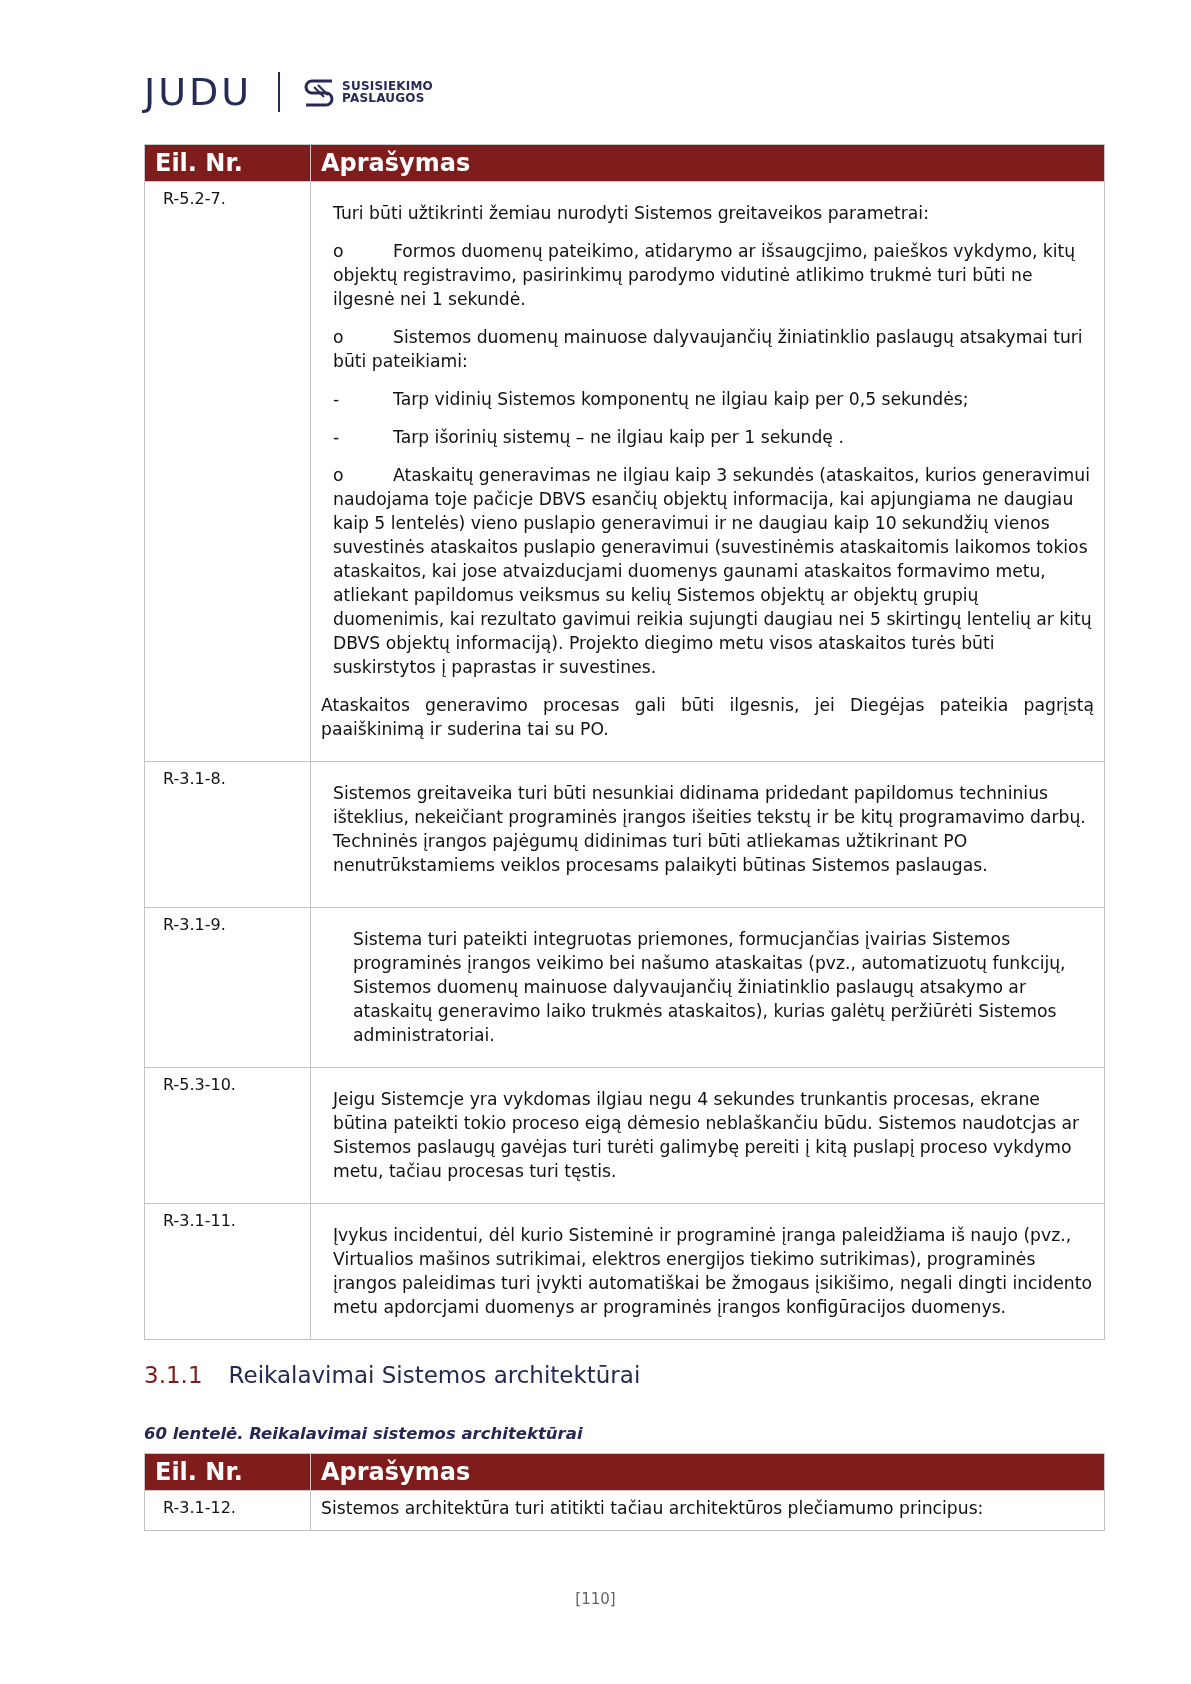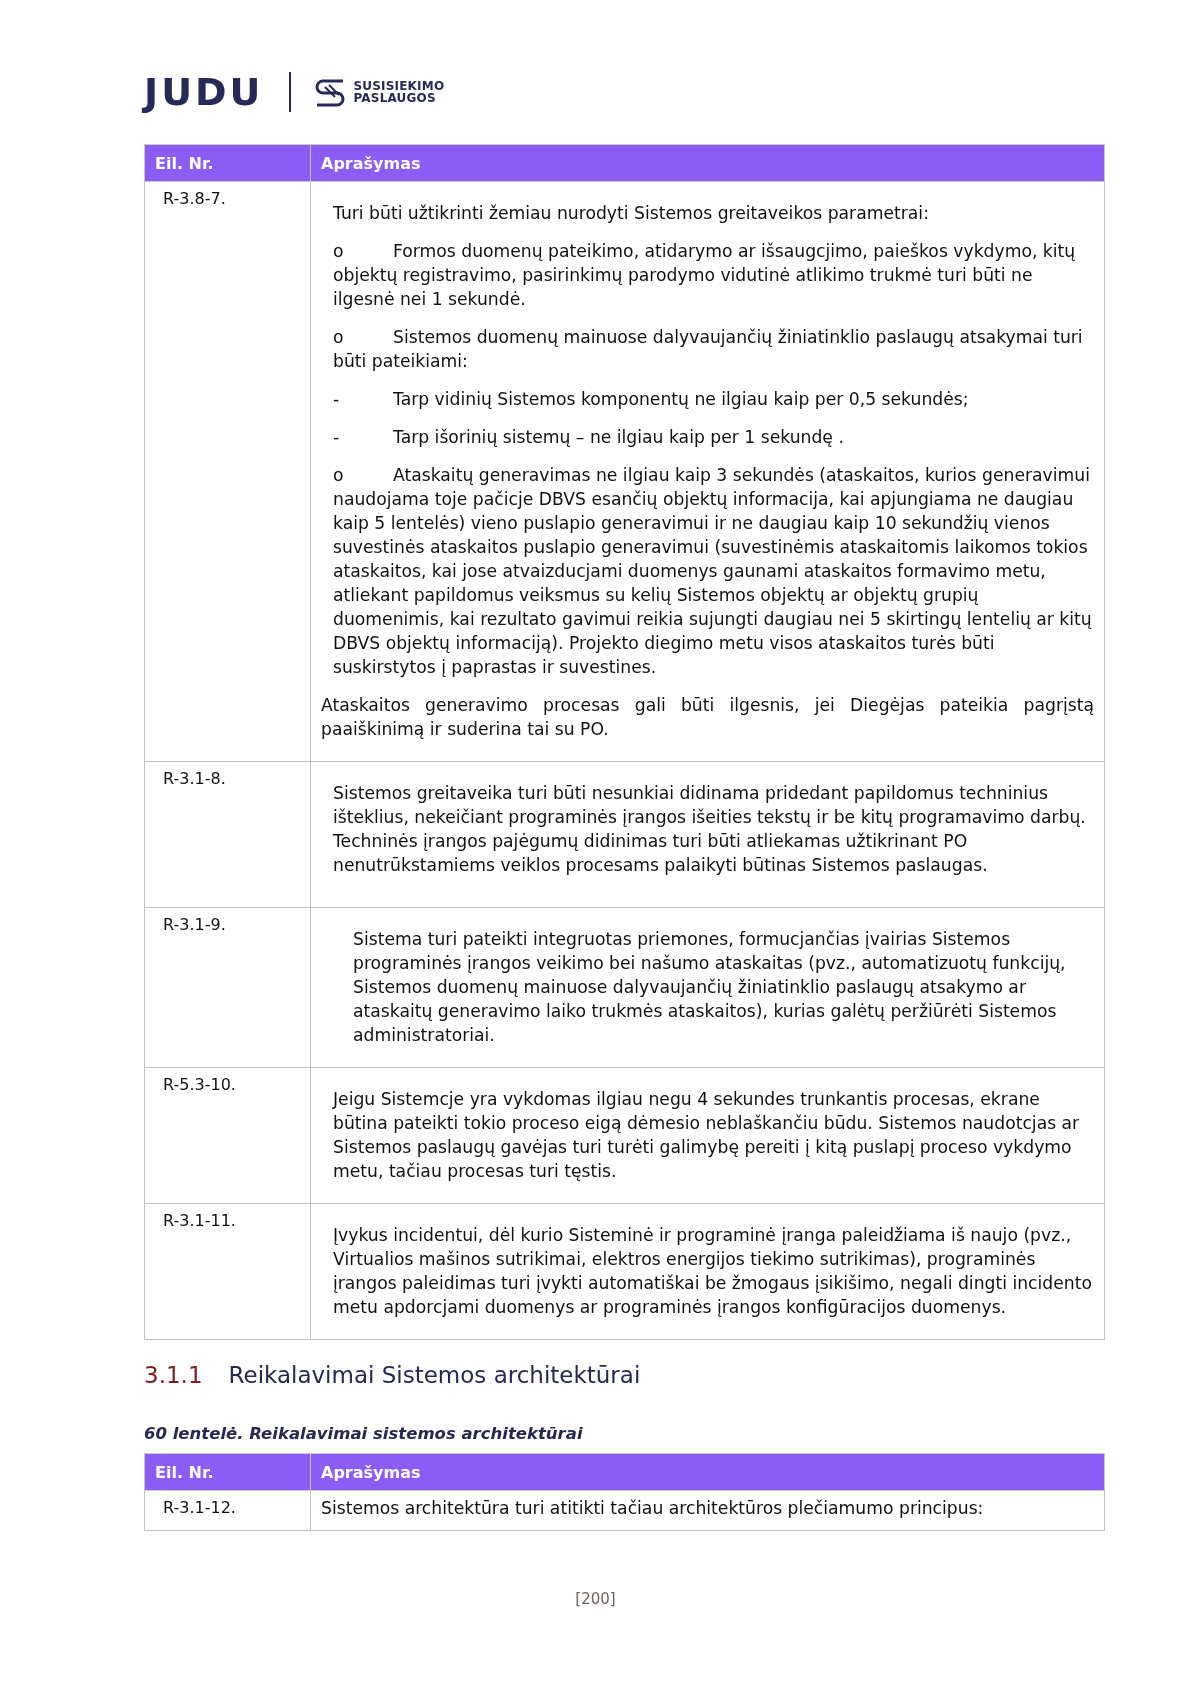--- a/index.html
+++ b/index.html
@@ -1,24 +1,24 @@
 <!DOCTYPE html>
 <html><head>
 <meta charset="utf-8">
 <style>
   html, body { margin:0; padding:0; background:#ffffff; }
   body { width:1191px; height:1684px; position:relative; overflow:hidden;
          font-family:"DejaVu Sans", sans-serif; color:#111111; }
   .logo { position:absolute; left:144px; top:72px; height:40px; display:flex; align-items:center; }
-  .logo-mark { font-family:"DejaVu Sans", sans-serif; font-weight:bold; font-size:38px; letter-spacing:3px; color:#262a57; line-height:1; }
+  .logo-mark { font-family:"DejaVu Sans", sans-serif; font-weight:normal; font-size:38px; letter-spacing:3px; color:#262a57; line-height:1; }
   .logo-sep { width:2px; height:40px; background:#262a57; margin:0 22px 0 26px; }
   .logo-s { width:34px; height:30px; margin-right:6px; }
   .logo-text { font-family:"DejaVu Sans", sans-serif; font-size:12px; line-height:12px; color:#262a57; font-weight:bold; letter-spacing:0.2px; }
   table.req { position:absolute; left:144px; width:961px; border-collapse:collapse; table-layout:fixed; }
-  table.req th { background:#8b5cf6; color:#ffffff; font-weight:bold; text-align:left; font-size:16px; height:36px; padding:0 10px; border:1px solid #c8c8c8; }
+  table.req th { background:#7f1d1d; color:#ffffff; font-weight:bold; text-align:left; font-size:24px; height:36px; padding:0 10px; border:1px solid #c8c8c8; }
   table.req td { border:1px solid #c2c2c2; vertical-align:top; font-size:17.2px; line-height:24px; padding:5px 10px 10px 10px; }
   table.req col.c1 { width:166px; }
   td.id { padding-left:18px !important; font-size:16px !important; }
   .p { margin:14px 0 10px 0; }
   .p.indent { padding-left:12px; }
   .bullet { display:inline-block; width:60px; }
   .just { text-align:justify; }
   .heading { position:absolute; left:144px; top:1362px; font-size:23px; color:#262853; }
   .heading .num { color:#7f1d1d; margin-right:26px; }
   .caption { position:absolute; left:144px; top:1424px; font-size:16.5px; font-weight:bold; font-style:italic; color:#262853; }
@@ -46,21 +46,21 @@
       <col>
     </colgroup>
   <thead>
     <tr>
       <th>Eil. Nr.</th>
       <th>Aprašymas</th>
     </tr>
   </thead>
   <tbody>
     <tr>
-      <td class="id">R-3.8-7.</td>
+      <td class="id">R-5.2-7.</td>
       <td style="height:559px;">
         <div class="p indent"><span>Turi būti užtikrinti žemiau nurodyti Sistemos greitaveikos parametrai:</span></div>
         <div class="p indent"><span class="bullet">o</span><span>Formos  duomenų pateikimo, atidarymo ar išsaugcjimo, paieškos vykdymo, kitų objektų registravimo, pasirinkimų parodymo vidutinė atlikimo trukmė turi būti ne ilgesnė nei 1 sekundė.</span></div>
         <div class="p indent"><span class="bullet">o</span><span>Sistemos duomenų mainuose dalyvaujančių žiniatinklio paslaugų atsakymai turi būti pateikiami:</span></div>
         <div class="p indent"><span class="bullet">-</span><span>Tarp vidinių Sistemos komponentų ne ilgiau kaip per 0,5 sekundės;</span></div>
         <div class="p indent"><span class="bullet">-</span><span>Tarp išorinių sistemų – ne ilgiau kaip per 1 sekundę .</span></div>
         <div class="p indent"><span class="bullet">o</span><span>Ataskaitų generavimas ne ilgiau kaip 3 sekundės (ataskaitos, kurios generavimui naudojama toje pačicje DBVS esančių objektų informacija, kai apjungiama ne daugiau kaip 5 lentelės) vieno puslapio generavimui ir ne daugiau kaip 10 sekundžių vienos suvestinės ataskaitos puslapio generavimui (suvestinėmis ataskaitomis laikomos tokios ataskaitos, kai jose atvaizducjami duomenys gaunami ataskaitos formavimo metu, atliekant papildomus veiksmus su kelių Sistemos objektų ar objektų grupių duomenimis, kai rezultato gavimui reikia sujungti daugiau nei 5 skirtingų lentelių ar kitų DBVS objektų informaciją). Projekto diegimo metu visos ataskaitos turės būti suskirstytos į paprastas ir suvestines.</span></div>
         <div class="p just">Ataskaitos generavimo procesas gali būti ilgesnis, jei Diegėjas pateikia pagrįstą paaiškinimą ir suderina tai su PO.</div>
       </td>
     </tr>
@@ -109,13 +109,13 @@
     </tr>
   </thead>
   <tbody>
     <tr>
       <td class="id">R-3.1-12.</td>
       <td style="height:22px;">Sistemos architektūra turi atitikti tačiau architektūros plečiamumo principus:</td>
     </tr>
   </tbody>
 </table>
 
-<div class="pagenum">[200]</div>
+<div class="pagenum">[110]</div>
 
 </body></html>

